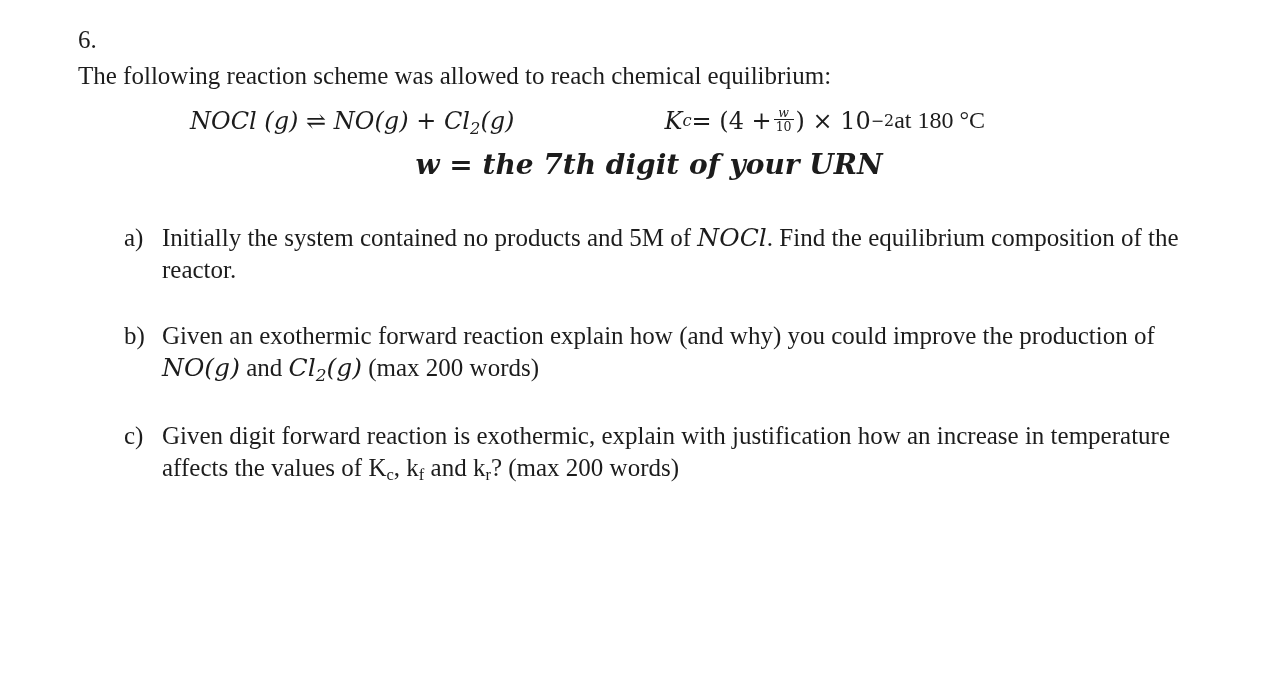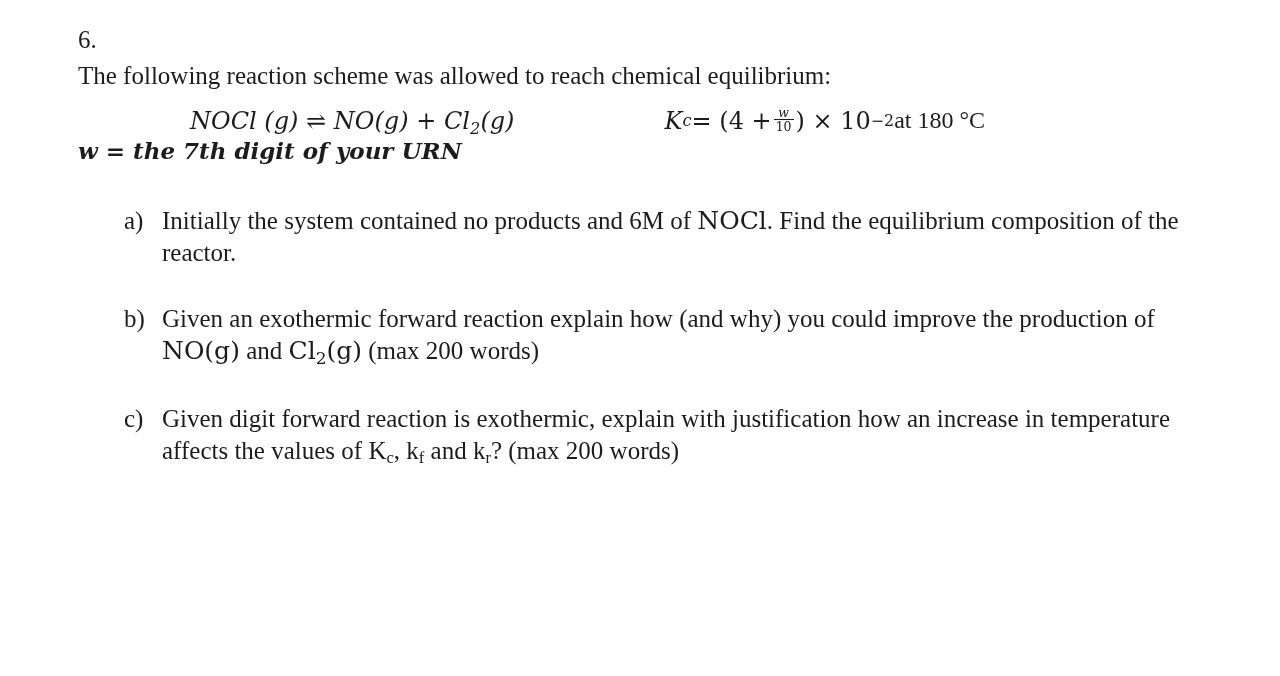--- a/index.html
+++ b/index.html
@@ -89,23 +89,24 @@
   }
   .here {
     font-size: 25px;
     margin: 48px 0 0 0;
     line-height: 1.2;
   }
   .wline {
     font-family: "DejaVu Serif", serif;
     font-style: italic;
     font-weight: bold;
-    font-size: 23px;
-    margin: 0 0 0 0;
+    font-size: 28px;
+    margin: 11px 0 0 0;
     line-height: 1.2;
+    text-align: center;
   }
   .items {
     margin: 40px 0 0 0;
     padding: 0 0 0 46px;
   }
   .item {
     display: flex;
     align-items: flex-start;
     margin-bottom: 34px;
   }
@@ -115,20 +116,21 @@
     font-size: 25px;
     line-height: 1.28;
   }
   .item-text {
     font-size: 25px;
     line-height: 1.28;
     max-width: 1060px;
   }
   .mi {
     font-family: "DejaVu Serif", serif;
+    font-style: italic;
   }
   .ksub {
     font-size: 0.66em;
     vertical-align: -0.25em;
   }
   .item-c { margin-bottom: 0; }
 </style>
 </head>
 <body>
 
@@ -154,21 +156,21 @@
         <span class="temp"> at 180 °C</span>
       </div>
   </div>
 
   <div class="wline">w = the 7th digit of your URN</div>
 
   <div class="items">
 
     <div class="item">
       <div class="item-label">a)</div>
-      <div class="item-text"><span>Initially the system contained no products and 6M of </span><span class="mi">NOCl</span><span>. Find the equilibrium composition of the reactor.</span></div>
+      <div class="item-text"><span>Initially the system contained no products and 5M of </span><span class="mi">NOCl</span><span>. Find the equilibrium composition of the reactor.</span></div>
     </div>
 
     <div class="item">
       <div class="item-label">b)</div>
       <div class="item-text"><span>Given an exothermic forward reaction explain how (and why) you could improve the production of </span><span class="mi">NO(g)</span><span> and </span><span class="mi">Cl</span><span class="mi sub">2</span><span class="mi">(g)</span><span> (max 200 words)</span></div>
     </div>
 
     <div class="item item-c">
       <div class="item-label">c)</div>
       <div class="item-text"><span>Given digit forward reaction is exothermic, explain with justification how an increase in temperature affects the values of K</span><span class="ksub">c</span><span>, k</span><span class="ksub">f</span><span> and k</span><span class="ksub">r</span><span>? (max 200 words)</span></div>

